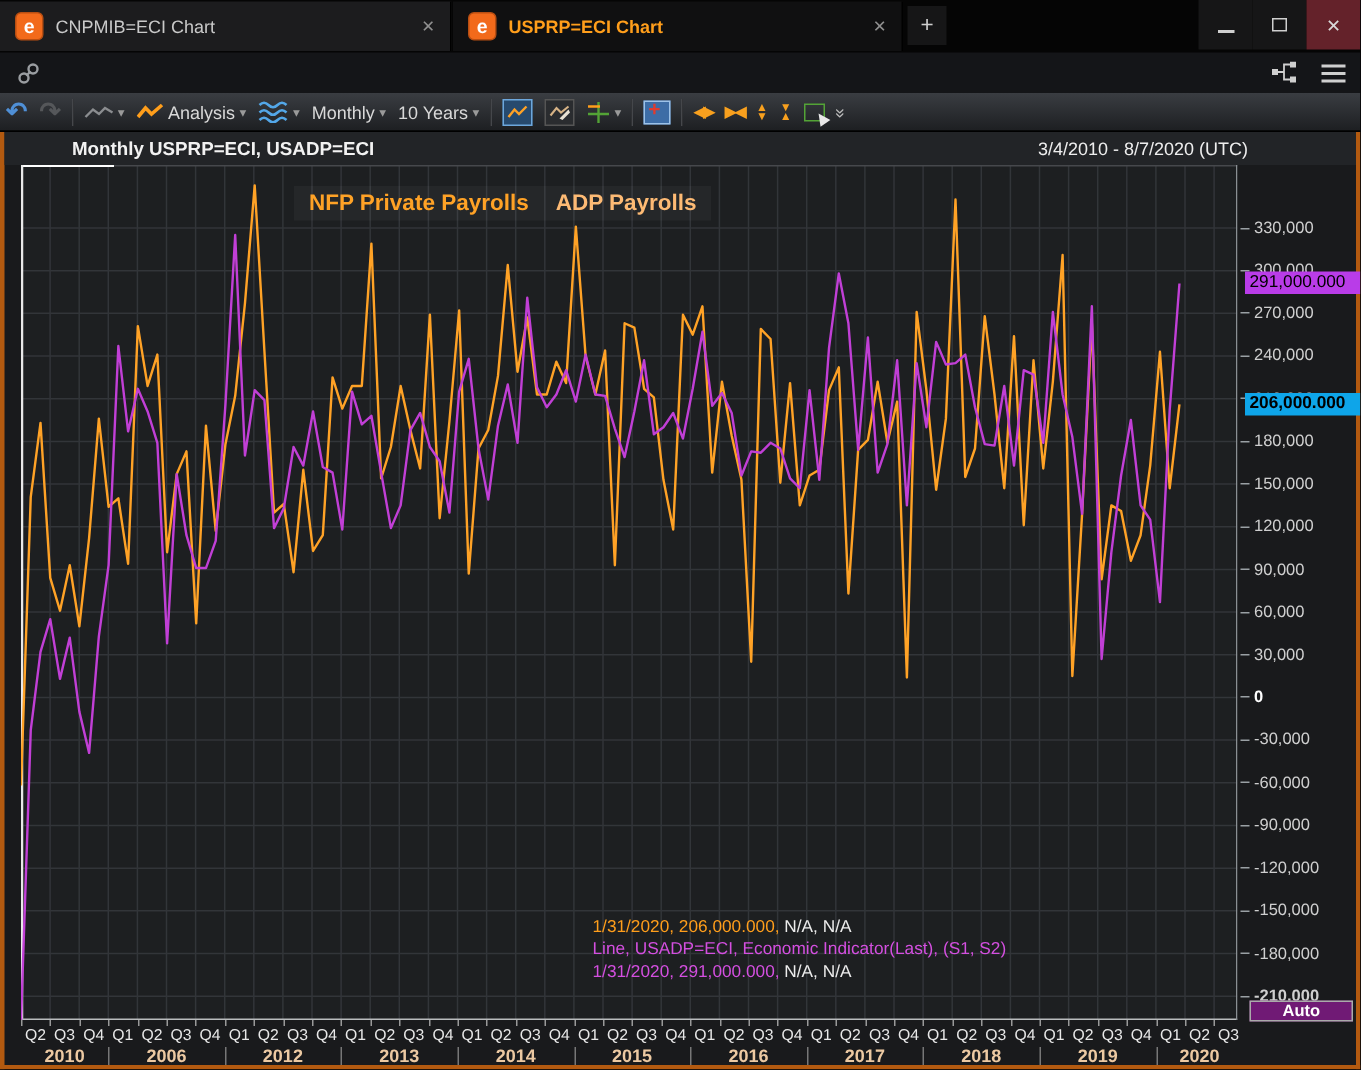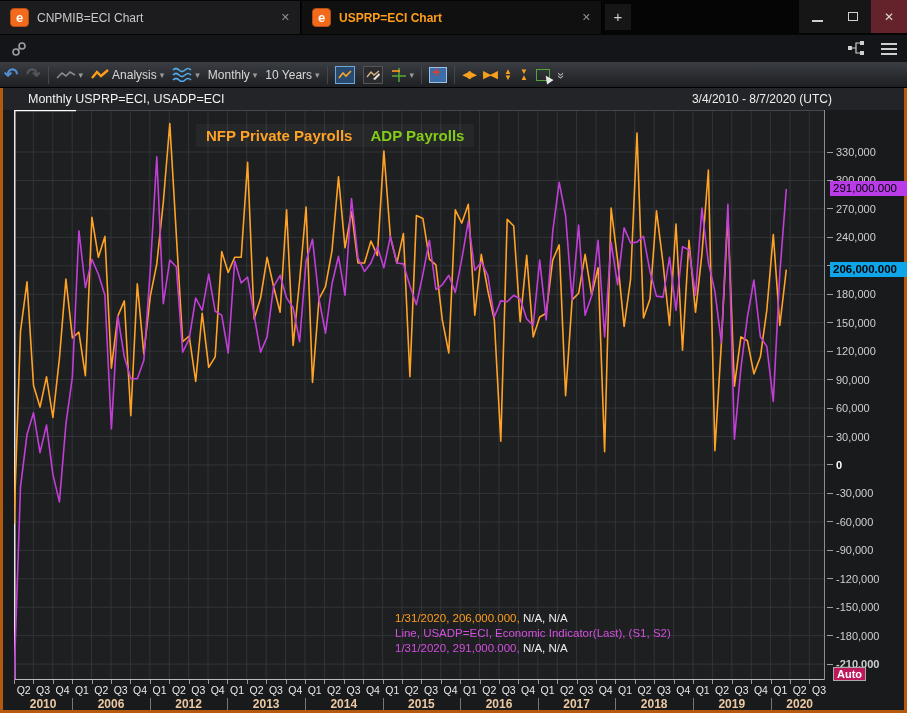--- a/index.html
+++ b/index.html
@@ -58,35 +58,35 @@
   .selbox::after { content:""; position:absolute; right:-3px; bottom:-3px; width:0; height:0;
                    border-left:4px solid transparent; border-right:4px solid transparent;
                    border-bottom:8px solid #e8e8e8; transform:rotate(-35deg); }
   .morebtn { color:#bbb; font-size:12px; transform:rotate(90deg); letter-spacing:-1px; }
 
   
   .chartpanel { position:absolute; left:0; top:88px; width:907px; height:625px; background:#191a1c;
                 border-left:3px solid #b35a10; border-right:3px solid #b35a10; border-bottom:3px solid #b35a10; }
   .chartheader { position:absolute; left:0; top:0; width:901px; height:22px; background:#222427;
                  display:flex; align-items:center; }
-  .chartheader .ctitle { margin-left:25px; font-size:12.5px; font-weight:normal; color:#f2f2f2; }
+  .chartheader .ctitle { margin-left:1px; font-size:12.5px; font-weight:bold; color:#f2f2f2;padding-left:44px; }
   .chartheader .cdate { margin-left:auto; margin-right:72px; font-size:12px; color:#eee; }
   #plot { position:absolute; left:11px; top:22px; }
   .legend { position:absolute; left:193px; top:36px; display:flex; gap:18px; padding:3px 10px;
             background:rgba(255,255,255,0.04); font-size:15px; }
   .annotations { position:absolute; left:392px; top:523px; font-size:11.5px; line-height:15px; white-space:nowrap; }
   .ytick { position:absolute; left:833px; width:68px; font-size:11px; color:#cfcfcf; }
   .ytick.zero { color:#fff; font-weight:bold; }
   .ydash { position:absolute; width:6px; height:1px; background:#9aa0a4; left:824px; }
   .badge { position:absolute; left:827px; width:77px; height:15px; font-size:11.5px; color:#000;
            line-height:15px; padding-left:3px; }
   .badge.adp { background:#b93ce8; }
   .badge.nfp { background:#0ea5e9; font-weight:bold; }
   .autobtn { position:absolute; left:830px; top:579px; border:1px solid #aaa; color:#fff;
-             font-weight:bold; font-size:11px; padding:0 3px; background:#be185d; }
+             font-weight:bold; font-size:11px; padding:0 21px; background:#701a75; }
   .qlabel { position:absolute; top:596px; width:24px; text-align:center; font-size:10.5px; color:#e8e8e8; }
   .ylabel { position:absolute; top:609px; width:60px; text-align:center; font-size:12px; font-weight:bold; color:#ecc9a2; }
   .ysep { position:absolute; top:610px; width:1px; height:12px; background:#777; }
   .xtick { position:absolute; top:592px; width:1px; height:4px; background:#999; }
 </style>
 </head>
 <body>
 
 <div class="screen">
 
@@ -308,21 +308,21 @@
         <line x1="0" y1="0.5" x2="62" y2="0.5" stroke="#ffffff" stroke-width="1.5"></line>
         <line x1="0.75" y1="0" x2="0.75" y2="570" stroke="#e8e8e8" stroke-width="1.5"></line>
         <line x1="0" y1="569.5" x2="811" y2="569.5" stroke="#b9bcbe" stroke-width="1"></line>
         <line x1="810.5" y1="0" x2="810.5" y2="570" stroke="#8a8f93" stroke-width="1"></line>
         <polyline points="0.0,413.7 6.5,221.2 13.0,171.9 19.5,275.3 26.0,297.1 32.5,266.8 38.9,307.5 45.4,248.7 51.9,169.1 58.4,227.9 64.9,222.2 71.4,265.8 77.9,107.4 84.4,147.3 90.9,126.4 97.4,258.2 103.8,206.1 110.3,190.9 116.8,305.6 123.3,173.8 129.8,244.0 136.3,186.1 142.8,153.9 149.3,92.3 155.8,13.6 162.3,124.5 168.7,231.7 175.2,226.0 181.7,271.5 188.2,203.2 194.7,257.3 201.2,246.8 207.7,141.6 214.2,162.4 220.7,147.3 227.2,147.3 233.6,52.4 240.1,208.9 246.6,188.0 253.1,147.3 259.6,176.7 266.1,202.3 272.6,99.8 279.1,235.5 285.6,171.0 292.1,97.0 298.5,272.4 305.0,189.0 311.5,176.7 318.0,140.6 324.5,66.7 331.0,137.8 337.5,101.7 344.0,153.0 350.5,153.0 356.9,131.1 363.4,145.4 369.9,41.1 376.4,127.3 382.9,153.0 389.4,123.6 395.9,266.8 402.4,105.5 408.9,108.4 415.4,149.2 421.9,154.9 428.3,209.9 434.8,243.0 441.3,99.8 447.8,113.1 454.3,94.2 460.8,205.1 467.3,144.4 473.8,180.5 480.3,209.9 486.8,331.2 493.2,109.3 499.7,116.0 506.2,211.8 512.7,145.4 519.2,226.9 525.7,207.0 532.2,203.2 538.7,150.1 545.2,134.9 551.6,285.7 558.1,189.9 564.6,183.3 571.1,144.4 577.6,185.2 584.1,157.7 590.6,341.7 597.1,98.0 603.6,150.1 610.1,216.5 616.6,169.1 623.0,23.0 629.5,208.0 636.0,189.0 642.5,100.8 649.0,153.0 655.5,215.5 662.0,114.1 668.5,240.2 675.0,130.2 681.5,202.3 687.9,144.4 694.4,60.0 700.9,340.7 707.4,232.6 713.9,105.5 720.4,276.2 726.9,226.9 733.4,230.7 739.9,263.9 746.4,246.8 752.8,200.4 759.3,124.5 765.8,215.5 772.3,159.6" fill="none" stroke="#ffa226" stroke-width="1.6" stroke-linejoin="round"></polyline>
         <polyline points="0.0,571.2 6.5,376.8 13.0,324.6 19.5,302.8 26.0,342.6 32.5,315.1 38.9,364.4 45.4,391.9 51.9,314.2 58.4,266.8 64.9,120.7 71.4,177.6 77.9,149.2 84.4,164.3 90.9,185.2 97.4,318.9 103.8,206.1 110.3,246.8 116.8,268.7 123.3,268.7 129.8,250.6 136.3,159.6 142.8,46.7 149.3,193.7 155.8,150.1 162.3,156.7 168.7,242.1 175.2,228.8 181.7,188.0 188.2,200.4 194.7,164.3 201.2,201.3 207.7,205.1 214.2,243.0 220.7,151.1 227.2,172.9 233.6,167.2 240.1,205.1 246.6,242.1 253.1,226.9 259.6,176.7 266.1,165.3 272.6,188.0 279.1,197.5 285.6,231.7 292.1,151.1 298.5,129.2 305.0,189.0 311.5,223.1 318.0,173.8 324.5,146.3 331.0,185.2 337.5,88.5 344.0,148.2 350.5,161.5 356.9,153.0 363.4,136.8 369.9,157.7 376.4,126.4 382.9,153.0 389.4,153.9 395.9,175.7 402.4,194.7 408.9,164.3 415.4,130.2 421.9,179.5 428.3,174.8 434.8,165.3 441.3,182.4 447.8,149.2 454.3,111.2 460.8,160.5 467.3,152.0 473.8,165.3 480.3,207.0 486.8,190.9 493.2,191.8 499.7,185.2 506.2,189.0 512.7,208.9 519.2,215.5 525.7,150.1 532.2,209.9 538.7,121.7 545.2,72.3 551.6,105.5 558.1,189.9 564.6,115.0 571.1,205.1 577.6,186.1 584.1,130.2 590.6,226.9 597.1,132.1 603.6,174.8 610.1,117.9 616.6,133.0 623.0,132.1 629.5,126.4 636.0,161.5 642.5,186.1 649.0,187.1 655.5,147.3 662.0,200.4 668.5,136.8 675.0,139.7 681.5,185.2 687.9,98.0 694.4,153.0 700.9,181.4 707.4,232.6 713.9,94.2 720.4,329.3 726.9,258.2 733.4,207.0 739.9,170.0 746.4,226.9 752.8,236.4 759.3,291.4 765.8,163.4 772.3,79.0" fill="none" stroke="#c13fd6" stroke-width="1.6" stroke-linejoin="round"></polyline>
       </svg>
 
     <div class="legend">
       <span style="color:#ffa226; font-weight:bold;">NFP Private Payrolls</span>
-      <span style="color:#84cc16; font-weight:bold;">ADP Payrolls</span>
+      <span style="color:#fdba74; font-weight:bold;">ADP Payrolls</span>
     </div>
 
     <div class="annotations">
       <div>
         <span style="color:#ff9e1b">1/31/2020, 206,000.000,</span><span style="color:#ececec"> N/A, N/A</span>
       </div>
       <div style="color:#d44fe0">Line, USADP=ECI, Economic Indicator(Last), (S1, S2)</div>
       <div>
         <span style="color:#d44fe0">1/31/2020, 291,000.000,</span><span style="color:#ececec"> N/A, N/A</span>
       </div>

